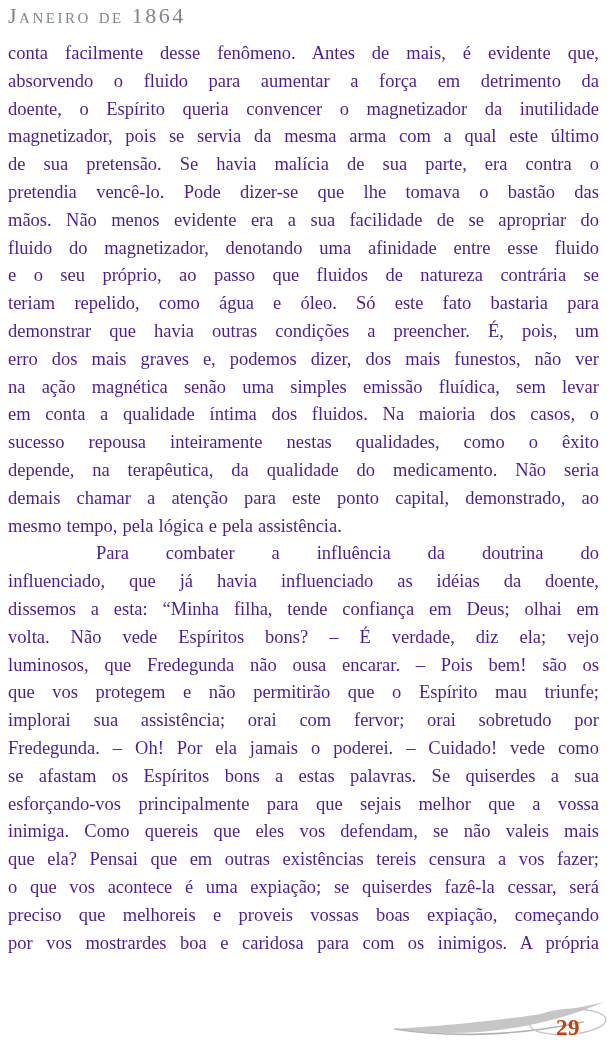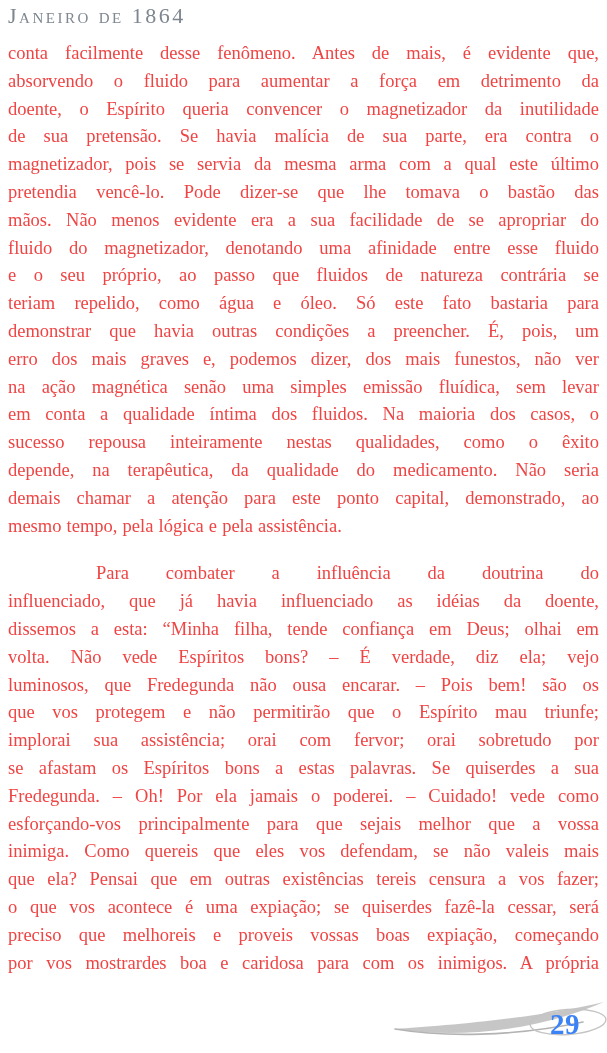--- a/index.html
+++ b/index.html
@@ -26,25 +26,25 @@
     color: #7e8690;
     font-weight: 400;
   }
   .content {
     position: absolute;
     top: 40px;
     left: 8px;
     right: 8px;
   }
   .paragraph { margin: 0; }
-  .paragraph + .paragraph { margin-top: 20px; }
+  .paragraph + .paragraph { }
   .line {
     font-size: 18.5px;
     line-height: 27.8px;
-    color: #ef4444;
+    color: #4c1d95;
     text-align: justify;
     text-align-last: justify;
     word-spacing: 0.5px;
   }
   .line.no-stretch { text-align-last: left; }
   .paragraph.indent-first .line:first-child { padding-left: 88px; }
   .footer {
     position: absolute;
     right: 0;
     bottom: 0;
@@ -55,40 +55,40 @@
     position: absolute;
     right: 0;
     bottom: 7px;
     width: 224px;
     height: 48px;
   }
   .page-number {
     position: absolute;
     right: 27px;
     bottom: 12px;
-    font-size: 29px;
+    font-size: 23px;
     font-weight: bold;
-    color: #3b82f6;
+    color: #c2410c;
     letter-spacing: 0.5px;
   }
 </style>
 </head>
 <body>
 
 <div class="page">
 
   <div class="running-head">Janeiro de 1864</div>
 
   <div class="content" id="content">
       <div class="paragraph">
         <div class="line">conta facilmente desse fenômeno. Antes de mais, é evidente que,</div>
         <div class="line">absorvendo o fluido para aumentar a força em detrimento da</div>
         <div class="line">doente, o Espírito queria convencer o magnetizador da inutilidade</div>
+        <div class="line">magnetizador, pois se servia da mesma arma com a qual este último</div>
         <div class="line">de sua pretensão. Se havia malícia de sua parte, era contra o</div>
-        <div class="line">magnetizador, pois se servia da mesma arma com a qual este último</div>
         <div class="line">pretendia vencê-lo. Pode dizer-se que lhe tomava o bastão das</div>
         <div class="line">mãos. Não menos evidente era a sua facilidade de se apropriar do</div>
         <div class="line">fluido do magnetizador, denotando uma afinidade entre esse fluido</div>
         <div class="line">e o seu próprio, ao passo que fluidos de natureza contrária se</div>
         <div class="line">teriam repelido, como água e óleo. Só este fato bastaria para</div>
         <div class="line">demonstrar que havia outras condições a preencher. É, pois, um</div>
         <div class="line">erro dos mais graves e, podemos dizer, dos mais funestos, não ver</div>
         <div class="line">na ação magnética senão uma simples emissão fluídica, sem levar</div>
         <div class="line">em conta a qualidade íntima dos fluidos. Na maioria dos casos, o</div>
         <div class="line">sucesso repousa inteiramente nestas qualidades, como o êxito</div>
@@ -97,22 +97,22 @@
         <div class="line no-stretch">mesmo tempo, pela lógica e pela assistência.</div>
       </div>
       <div class="paragraph indent-first">
         <div class="line">Para combater a influência da doutrina do</div>
         <div class="line">influenciado, que já havia influenciado as idéias da doente,</div>
         <div class="line">dissemos a esta: “Minha filha, tende confiança em Deus; olhai em</div>
         <div class="line">volta. Não vede Espíritos bons? – É verdade, diz ela; vejo</div>
         <div class="line">luminosos, que Fredegunda não ousa encarar. – Pois bem! são os</div>
         <div class="line">que vos protegem e não permitirão que o Espírito mau triunfe;</div>
         <div class="line">implorai sua assistência; orai com fervor; orai sobretudo por</div>
+        <div class="line">Fredegunda. – Oh! Por ela jamais o poderei. – Cuidado! vede como</div>
         <div class="line">se afastam os Espíritos bons a estas palavras. Se quiserdes a sua</div>
-        <div class="line">Fredegunda. – Oh! Por ela jamais o poderei. – Cuidado! vede como</div>
         <div class="line">esforçando-vos principalmente para que sejais melhor que a vossa</div>
         <div class="line">inimiga. Como quereis que eles vos defendam, se não valeis mais</div>
         <div class="line">que ela? Pensai que em outras existências tereis censura a vos fazer;</div>
         <div class="line">o que vos acontece é uma expiação; se quiserdes fazê-la cessar, será</div>
         <div class="line">preciso que melhoreis e proveis vossas boas expiação, começando</div>
         <div class="line">por vos mostrardes boa e caridosa para com os inimigos. A própria</div>
       </div>
     </div>
 
   <div class="footer">

